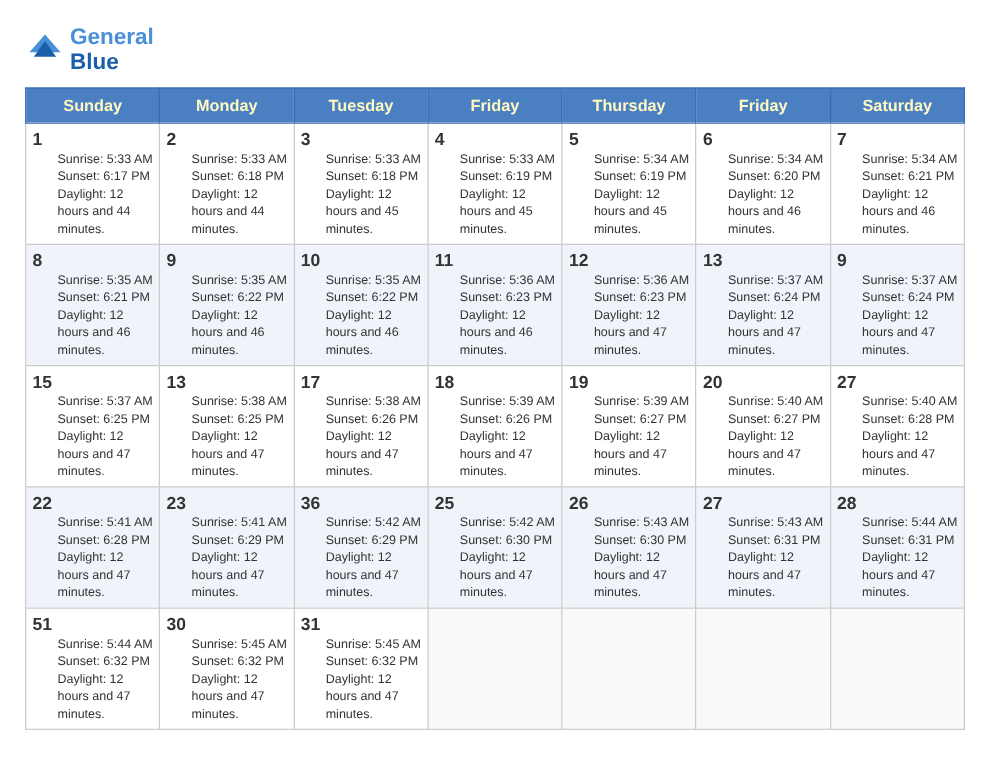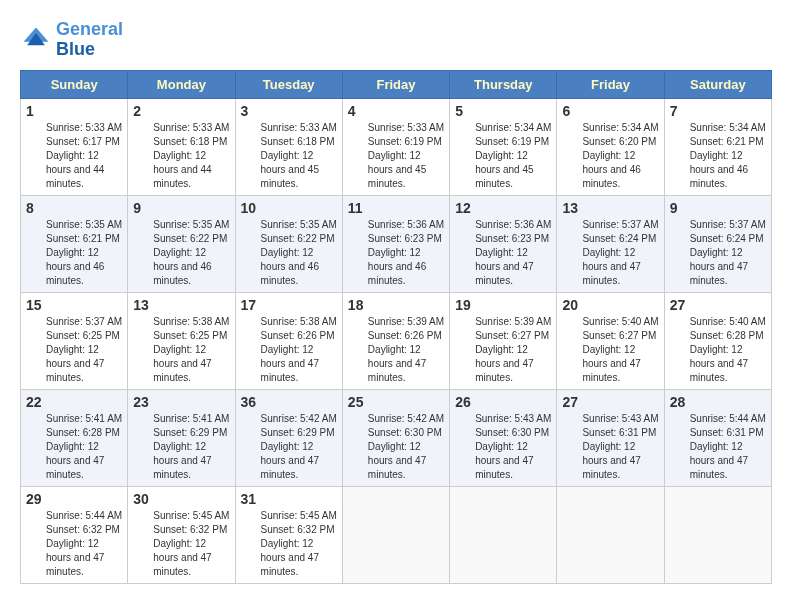--- a/index.html
+++ b/index.html
@@ -237,21 +237,21 @@
           <span class="day-num">27</span>
           <div class="day-info">Sunrise: 5:43 AM<br>Sunset: 6:31 PM<br>Daylight: 12 hours and 47 minutes.</div>
         </td>
         <td>
           <span class="day-num">28</span>
           <div class="day-info">Sunrise: 5:44 AM<br>Sunset: 6:31 PM<br>Daylight: 12 hours and 47 minutes.</div>
         </td>
       </tr>
       <tr>
         <td>
-          <span class="day-num">29</span>
+          <span class="day-num">51</span>
           <div class="day-info">Sunrise: 5:44 AM<br>Sunset: 6:32 PM<br>Daylight: 12 hours and 47 minutes.</div>
         </td>
         <td>
           <span class="day-num">30</span>
           <div class="day-info">Sunrise: 5:45 AM<br>Sunset: 6:32 PM<br>Daylight: 12 hours and 47 minutes.</div>
         </td>
         <td>
           <span class="day-num">31</span>
           <div class="day-info">Sunrise: 5:45 AM<br>Sunset: 6:32 PM<br>Daylight: 12 hours and 47 minutes.</div>
         </td>

